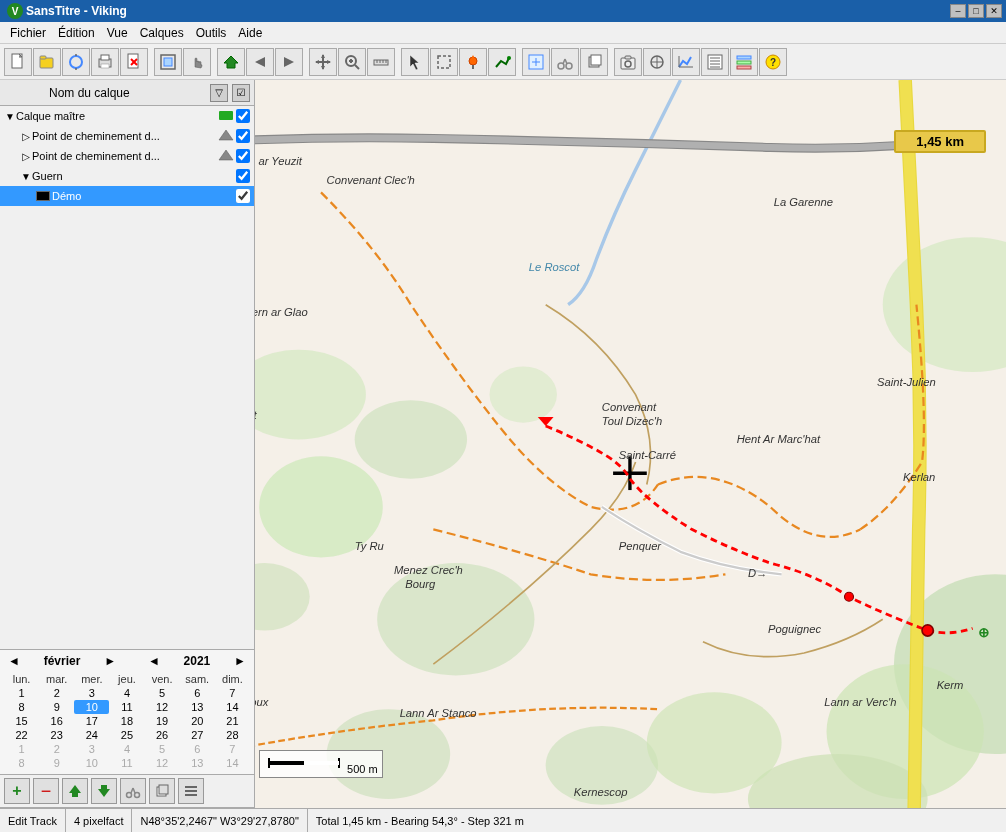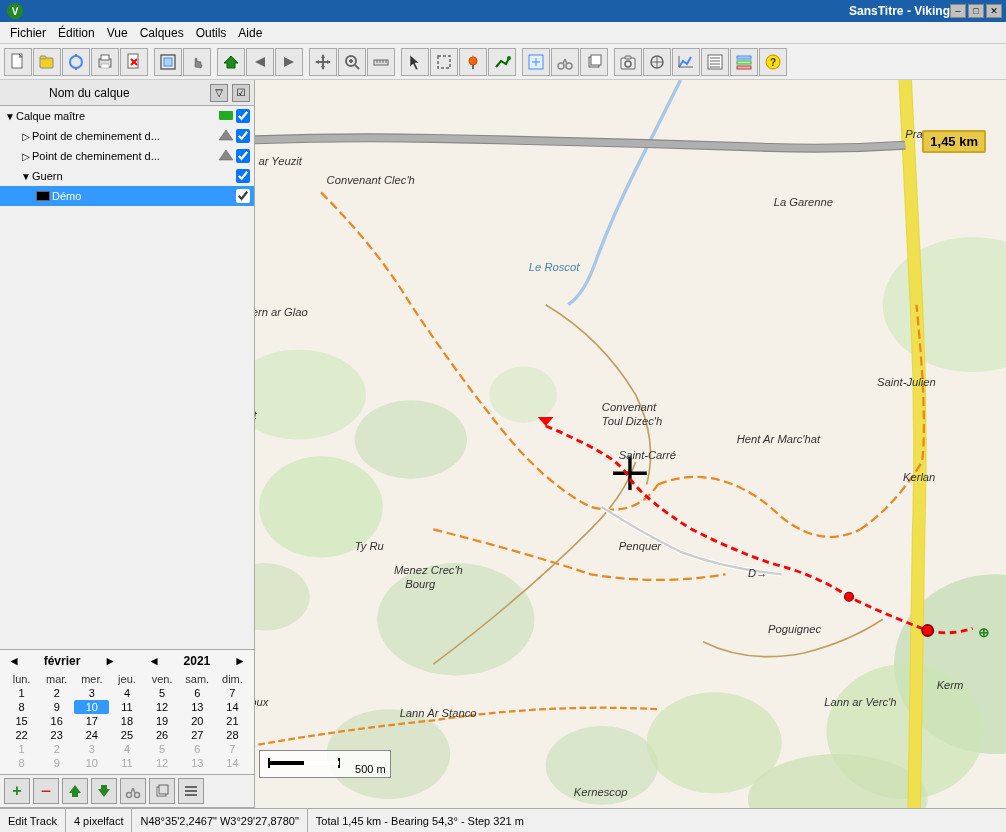--- a/index.html
+++ b/index.html
@@ -1,20 +1,20 @@
 <!DOCTYPE html>
 <html><head>
   <meta charset="utf-8">
   <style>
     * { margin: 0; padding: 0; box-sizing: border-box; }
     body { width: 1006px; height: 832px; font-family: sans-serif; font-size: 12px; background: #d4d0c8; overflow: hidden; }
     
     
     #titlebar { background: #1a5fa8; color: white; height: 22px; display: flex; align-items: center; justify-content: space-between; padding: 0 4px; }
-    #titlebar .title { flex: 1; text-align: right; font-size: 12px; font-weight: bold; }
+    #titlebar .title { flex: 1; text-align: left; font-size: 12px; font-weight: bold; }
     #titlebar .win-controls { display: flex; gap: 2px; }
     .win-btn { width: 16px; height: 14px; background: #c0c0c0; border: 1px solid #888; font-size: 9px; display: flex; align-items: center; justify-content: center; cursor: pointer; color: #000; }
     
     
     #menubar { background: #f0f0f0; height: 22px; display: flex; align-items: center; padding: 0 4px; border-bottom: 1px solid #ccc; }
     .menu-item { padding: 2px 6px; cursor: pointer; font-size: 12px; }
     
     
     #toolbar { background: #f0f0f0; height: 36px; display: flex; align-items: center; padding: 2px 4px; border-bottom: 1px solid #ccc; gap: 1px; flex-wrap: nowrap; }
     .tb-btn { width: 28px; height: 28px; background: #e8e8e8; border: 1px solid #aaa; display: flex; align-items: center; justify-content: center; cursor: pointer; font-size: 14px; }
@@ -60,21 +60,21 @@
     
     #map-area { flex: 1; position: relative; overflow: hidden; background: #e8e0d0; }
     
     
     #map-bg { position: absolute; top: 0; left: 0; width: 100%; height: 100%; }
     
     
     #scale-bar { position: absolute; bottom: 30px; left: 4px; background: rgba(255,255,255,0.8); padding: 2px 4px; font-size: 11px; border: 1px solid #888; }
     
     
-    #distance-indicator { position: absolute; top: 50px; right: 20px; background: #e8c84a; border: 2px solid #c8a820; padding: 2px 6px; font-size: 13px; font-weight: bold; border-radius: 2px; }
+    #distance-indicator { position: absolute; top: 50px; right: 20px; background: #e8c84a; border: 2px solid #c8a820; padding: 2px 20px; font-size: 13px; font-weight: bold; border-radius: 2px; }
     
     
     #statusbar { height: 24px; background: #f0f0f0; border-top: 1px solid #aaa; display: flex; align-items: center; }
     .status-seg { padding: 11px 8px; font-size: 11px; border-right: 1px solid #aaa; height: 100%; display: flex; align-items: center; }
     .status-seg:last-child { flex: 1; border-right: none; }
     
   </style>
 </head>
 <body>
 
@@ -560,21 +560,21 @@
     </div>
 
     <div id="scale-bar">
       <svg width="80" height="20">
         <line x1="5" y1="10" x2="75" y2="10" stroke="#000" stroke-width="2"></line>
         <line x1="5" y1="5" x2="5" y2="15" stroke="#000" stroke-width="2"></line>
         <line x1="75" y1="5" x2="75" y2="15" stroke="#000" stroke-width="2"></line>
         <rect x="5" y="8" width="35" height="4" fill="#000"></rect>
         <rect x="40" y="8" width="35" height="4" fill="white"></rect>
       </svg>
-      <span style="font-size:11px;margin-left:8px;">500 m</span>
+      <span style="font-size:11px;margin-left:0;">500 m</span>
     </div>
 
   </div>
 </div>
 
 <div id="statusbar">
   <div class="status-seg">
     <span>Edit Track</span>
   </div>
   <div class="status-seg">

